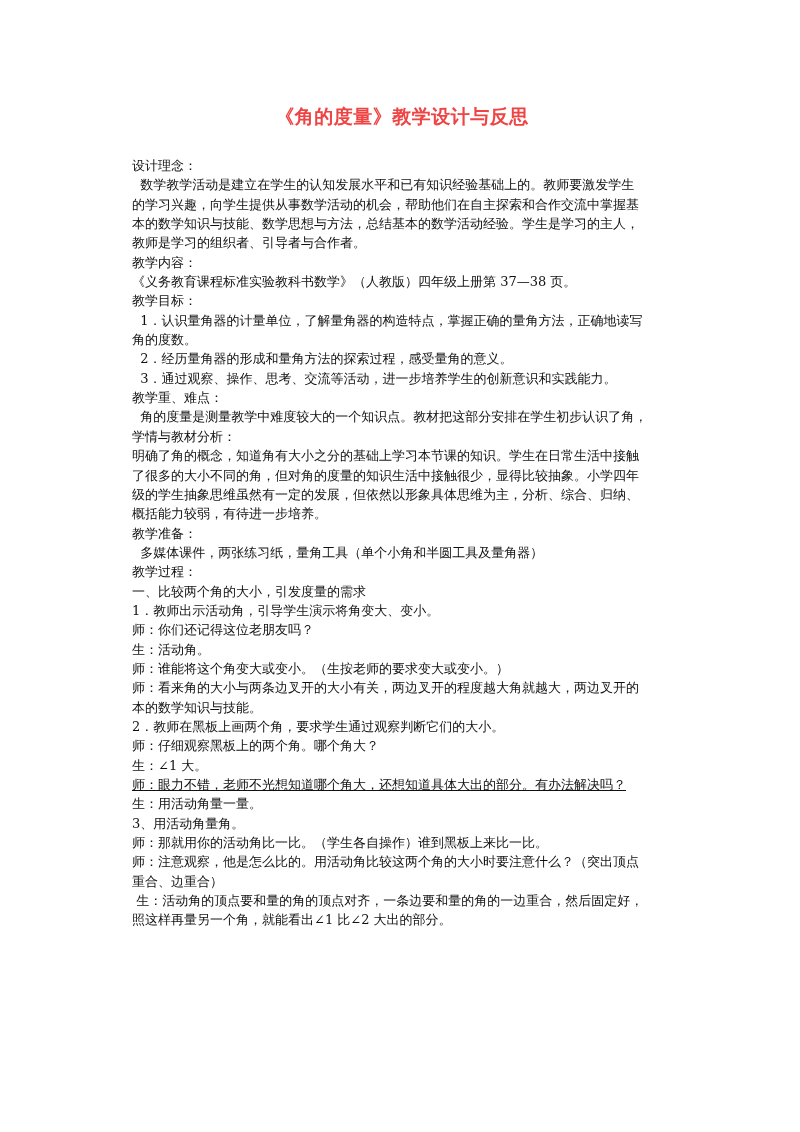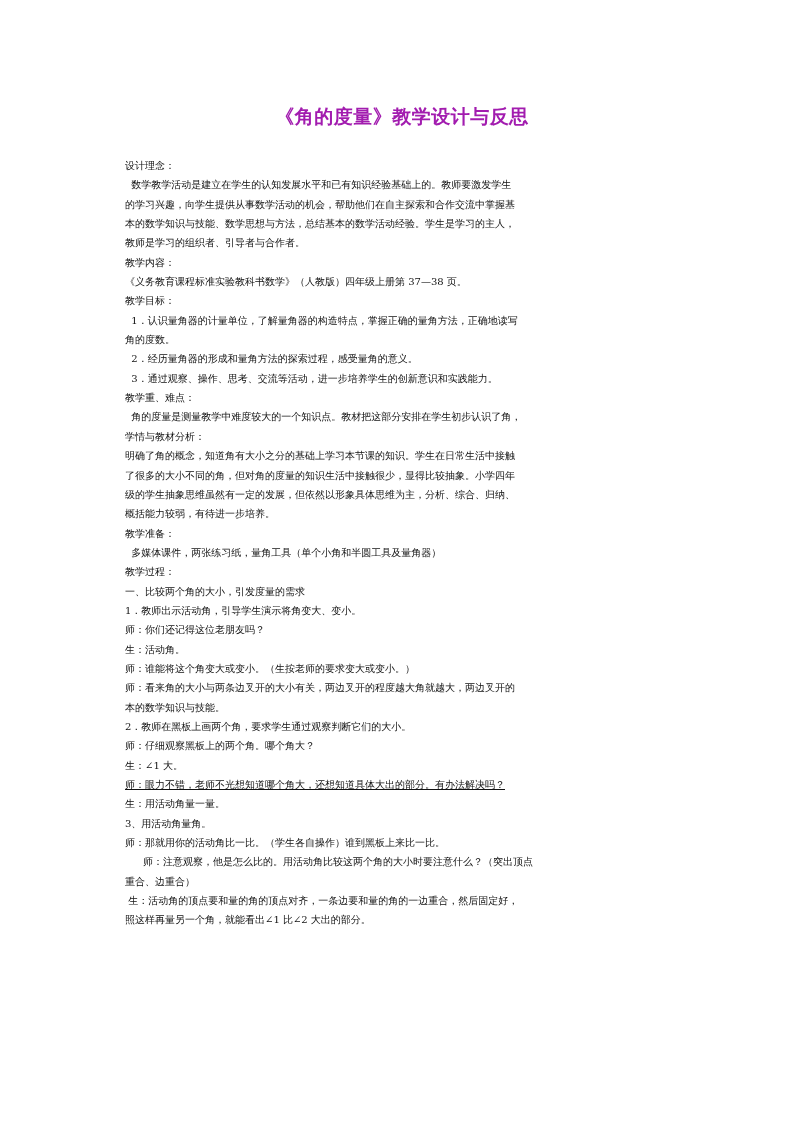--- a/index.html
+++ b/index.html
@@ -1,22 +1,22 @@
 <!DOCTYPE html>
 <html><head>
   <meta charset="utf-8">
   <style>
     html, body { margin: 0; padding: 0; background: #ffffff; }
     body { width: 800px; height: 1132px; position: relative; overflow: hidden;
       font-family: "DejaVu Serif", "Liberation Serif", serif; color: #111; }
     .page { position: absolute; left: 120px; top: 0; width: 564px; }
     .title { position: absolute; left: 0; width: 564px; top: 104px; text-align: center;
       font-family: "DejaVu Sans", "Liberation Sans", sans-serif; font-weight: bold;
-      font-size: 19px; letter-spacing: 0.5px; color: #a21caf; }
-    .body { position: absolute; left: 5px; top: 156px; width: 564px; font-size: 10px;
+      font-size: 19px; letter-spacing: 0.5px; color: #ef4444; }
+    .body { position: absolute; left: 12px; top: 156px; width: 564px; font-size: 13px;
       line-height: 19.35px; }
     .line { display: block; white-space: nowrap; overflow: visible; }
   </style>
 </head>
 <body>
 
 <div class="page">
   <div class="title">《角的度量》教学设计与反思</div>
   <div class="body" id="doc-body">
       <span class="line" style="white-space: pre; display: block;">设计理念：</span>
@@ -48,18 +48,18 @@
       <span class="line" style="white-space: pre; display: block;">师：谁能将这个角变大或变小。（生按老师的要求变大或变小。）</span>
       <span class="line" style="white-space: pre; display: block;">师：看来角的大小与两条边叉开的大小有关，两边叉开的程度越大角就越大，两边叉开的</span>
       <span class="line" style="white-space: pre; display: block;">本的数学知识与技能。</span>
       <span class="line" style="white-space: pre; display: block;">2．教师在黑板上画两个角，要求学生通过观察判断它们的大小。</span>
       <span class="line" style="white-space: pre; display: block;">师：仔细观察黑板上的两个角。哪个角大？</span>
       <span class="line" style="white-space: pre; display: block;">生：∠1 大。</span>
       <span class="line" style="white-space: pre; display: block; text-decoration: underline;">师：眼力不错，老师不光想知道哪个角大，还想知道具体大出的部分。有办法解决吗？</span>
       <span class="line" style="white-space: pre; display: block;">生：用活动角量一量。</span>
       <span class="line" style="white-space: pre; display: block;">3、用活动角量角。</span>
       <span class="line" style="white-space: pre; display: block;">师：那就用你的活动角比一比。（学生各自操作）谁到黑板上来比一比。</span>
-      <span class="line" style="white-space: pre; display: block; margin-left: 18px;">师：注意观察，他是怎么比的。用活动角比较这两个角的大小时要注意什么？（突出顶点</span>
+      <span class="line" style="white-space: pre; display: block;">师：注意观察，他是怎么比的。用活动角比较这两个角的大小时要注意什么？（突出顶点</span>
       <span class="line" style="white-space: pre; display: block;">重合、边重合）</span>
       <span class="line" style="white-space: pre; display: block;"> 生：活动角的顶点要和量的角的顶点对齐，一条边要和量的角的一边重合，然后固定好，</span>
       <span class="line" style="white-space: pre; display: block;">照这样再量另一个角，就能看出∠1 比∠2 大出的部分。</span>
     </div>
 </div>
 
 </body></html>

